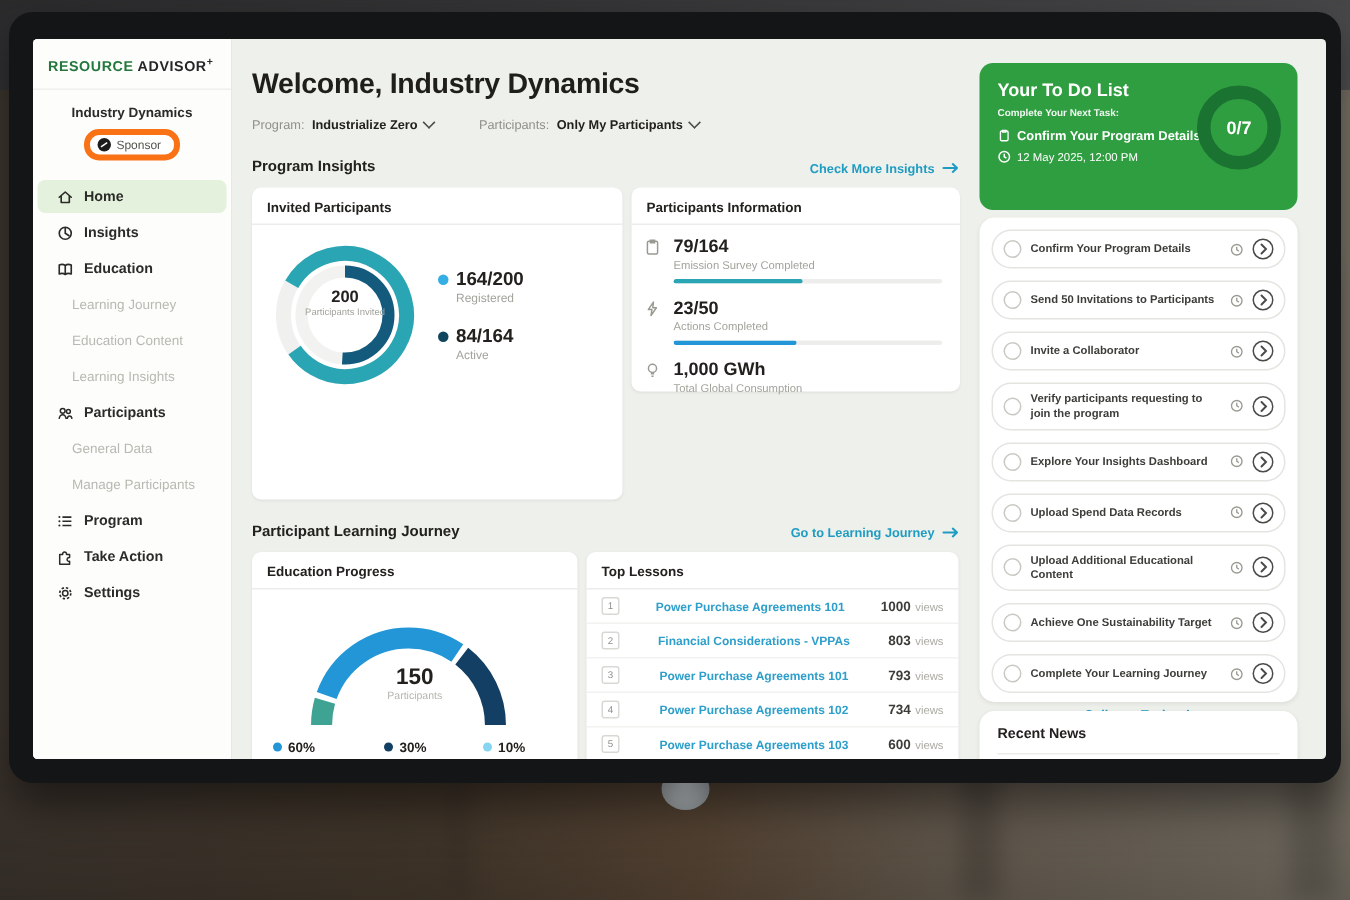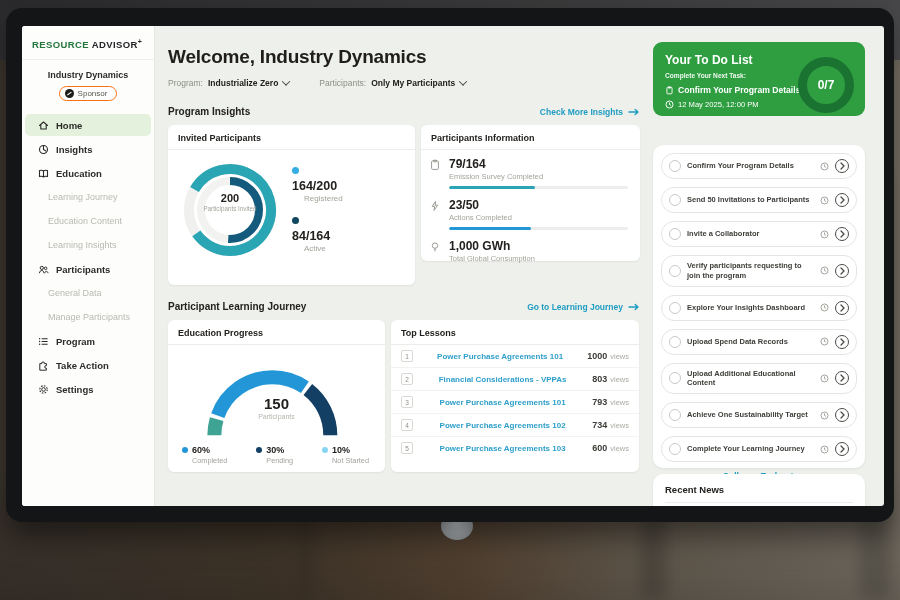--- a/index.html
+++ b/index.html
@@ -28,21 +28,21 @@
   
   .sidebar{position:absolute;left:0;top:0;width:132px;height:480px;background:#fdfdfc;
     border-right:1px solid #e7e7e3;}
   .logo{padding:12px 8px 9px 10px;font-size:9.5px;font-weight:bold;letter-spacing:.4px;
     border-bottom:1px solid #efefec;white-space:nowrap;}
   .logo .res{color:#23763c;}
   .logo .adv{color:#26262a;}
   .logo sup{font-size:7px;}
   .org{margin-top:10px;text-align:center;font-size:9px;font-weight:bold;color:#2b2b28;}
   .sponsor{margin:6px auto 0;width:fit-content;display:flex;gap:4px;
-    border:1px solid #f97316;border-radius:10px;padding:2px 9px 2px 5px;background:#fff;}
+    border:4px solid #f97316;border-radius:10px;padding:2px 9px 2px 5px;background:#fff;}
   .sponsor .dot{width:9px;height:9px;border-radius:50%;background:#1c1c1a;position:relative;}
   .sponsor .dot::after{content:"";position:absolute;left:2px;top:4px;width:5px;height:1.4px;background:#fff;transform:rotate(-35deg);}
   .sponsor .lbl{font-size:8px;color:#55554f;}
   .nav{margin-top:12px;display:flex;flex-direction:column;}
   .nav-item{display:flex;align-items:center;gap:7px;height:22px;padding-left:13px;margin:1px 3px;
     font-size:9.5px;font-weight:bold;color:#2b2b28;border-radius:5px;cursor:pointer;}
   .nav-item.active{background:#e4f1dd;}
   .nav-item svg{flex:0 0 auto;}
   .nav-sub{display:flex;align-items:center;height:22px;padding-left:23px;margin:1px 3px;
     font-size:9px;color:#b9b9b2;cursor:pointer;}
@@ -55,28 +55,28 @@
   .filter .fvalue{font-weight:bold;color:#23211e;}
   .chev-down{display:inline-block;width:5px;height:5px;border-right:1.5px solid #4a4a46;
     border-bottom:1.5px solid #4a4a46;transform:rotate(45deg) translate(-1px,-1px);}
   .section-row{margin-top:18px;width:472px;display:flex;justify-content:space-between;align-items:center;}
   .section-title{font-size:10px;font-weight:bold;color:#23211e;}
   .tlink{display:flex;align-items:center;gap:5px;color:#1f9cc2;font-size:8.5px;font-weight:bold;cursor:pointer;}
   .cards{margin-top:8px;width:472px;display:flex;gap:6px;}
   .card{background:#fff;border-radius:6px;box-shadow:0 1px 2px rgba(40,40,40,.07);box-sizing:border-box;}
   .card-title{padding:8px 10px 6px;font-size:9px;font-weight:bold;color:#23211e;border-bottom:1px solid #ececea;}
   
-  .card-invited{width:247px;height:160px;}
+  .card-invited{width:247px;height:208px;}
   .invited-body{display:flex;align-items:center;gap:10px;padding:8px 6px 6px 10px;}
   .donut-wrap{position:relative;width:104px;height:104px;}
   .donut-center{position:absolute;left:22px;top:34px;width:60px;text-align:center;}
   .donut-center .val{font-size:11px;font-weight:bold;color:#23211e;}
   .donut-center .lab{margin-top:1px;font-size:6.3px;color:#a3a39c;line-height:1.25;}
   .dlegend{display:flex;flex-direction:column;gap:14px;}
-  .dlegend .row{display:flex;gap:5px;flex-direction:column;}
+  .dlegend .row{display:flex;align-items:center;gap:5px;}
   .dlegend .dot{width:7px;height:7px;border-radius:50%;}
   .dlegend .val{font-size:12.5px;font-weight:bold;color:#23211e;}
   .dlegend .lab{padding-left:12px;font-size:8px;color:#a3a39c;margin-top:1px;}
   
   .card-info{width:219px;height:136px;}
   .info-rows{padding:7px 12px 0 8px;}
   .info-row{display:flex;gap:7px;margin-bottom:9px;}
   .info-icon{width:13px;padding-top:2px;flex:0 0 auto;}
   .info-content{flex:1;}
   .info-val{font-size:12px;font-weight:bold;color:#23211e;}
@@ -98,21 +98,21 @@
   .card-lessons{width:248px;height:152px;}
   .lesson{display:flex;align-items:center;gap:7px;padding:5px 10px;border-bottom:1px solid #f2f2f0;text-align:center;}
   .lesson:last-child{border-bottom:none;}
   .lesson-rank{width:10px;height:10px;border:1px solid #d9d9d4;border-radius:2px;font-size:6.5px;
     color:#8f8f88;display:flex;align-items:center;justify-content:center;flex:0 0 auto;}
   .lesson-title{flex:1;font-size:8px;color:#2e9fca;font-weight:bold;cursor:pointer;}
   .lesson-views{display:flex;align-items:baseline;gap:3px;}
   .lesson-views .num{font-size:9px;font-weight:bold;color:#3c3c38;}
   .lesson-views .suf{font-size:7.5px;color:#abaaa3;}
   
-  .todo-green{position:absolute;left:631px;top:16px;width:212px;height:74px;background:#2f9e41;
+  .todo-green{position:absolute;left:631px;top:16px;width:212px;height:98px;background:#2f9e41;
     border-radius:9px;color:#fff;box-sizing:border-box;padding:11px 12px;}
   .todo-green .t{font-size:12px;font-weight:bold;}
   .todo-green .s{font-size:6.6px;margin-top:5px;opacity:.92;font-weight:bold;}
   .todo-green .task-line{display:flex;align-items:center;gap:4px;margin-top:6px;font-size:8.6px;font-weight:bold;}
   .todo-green .due-line{display:flex;align-items:center;gap:4px;margin-top:5px;font-size:7.6px;}
   .ring{position:absolute;right:11px;top:15px;width:38px;height:38px;border:9px solid #1a7330;
     border-radius:50%;display:flex;align-items:center;justify-content:center;}
   .ring .cnt{font-size:12px;font-weight:bold;color:#fff;}
   .todo-card{position:absolute;left:631px;top:119px;width:212px;height:323px;background:#fff;
     border-radius:10px;box-shadow:0 1px 3px rgba(40,40,40,.08);box-sizing:border-box;

